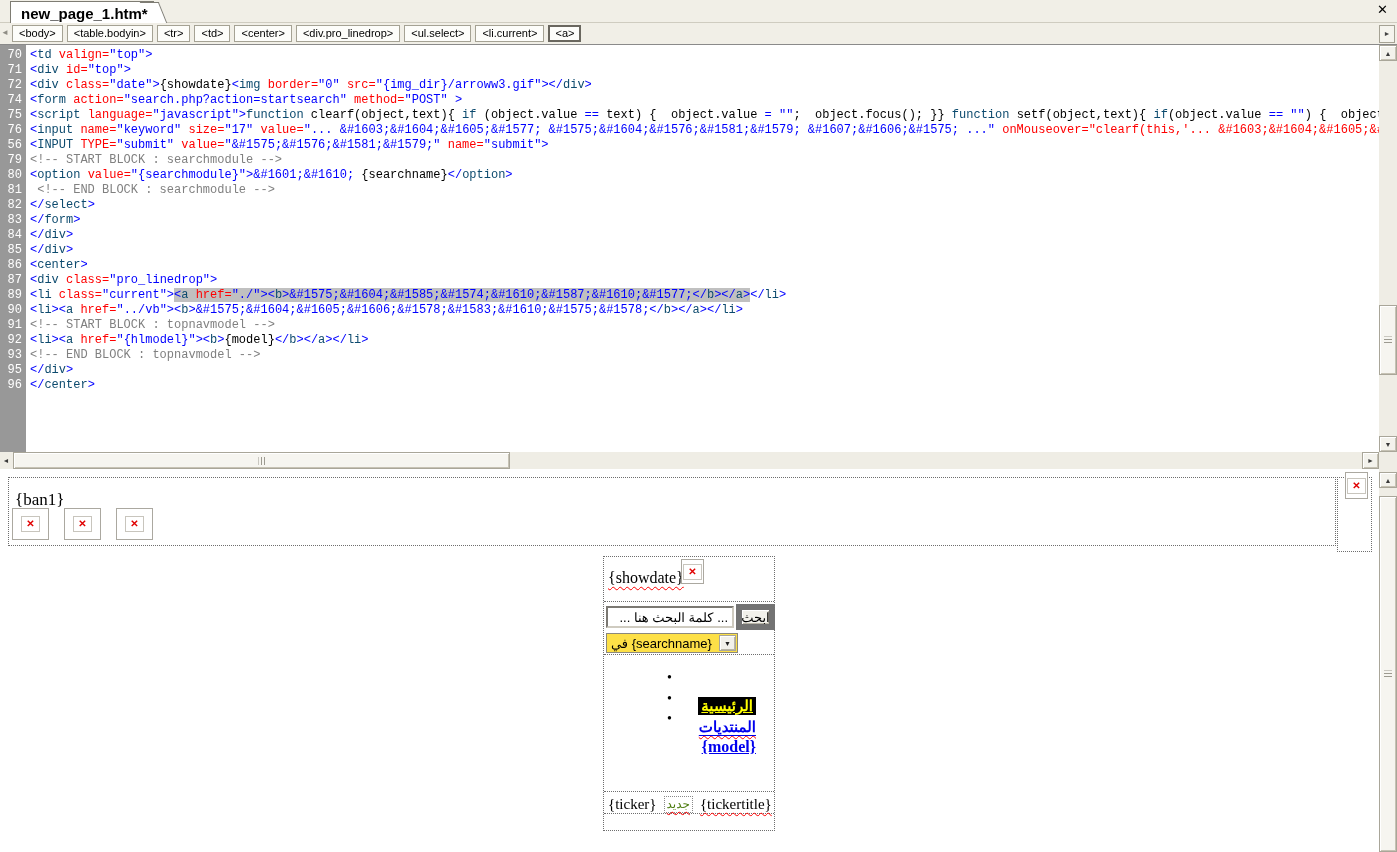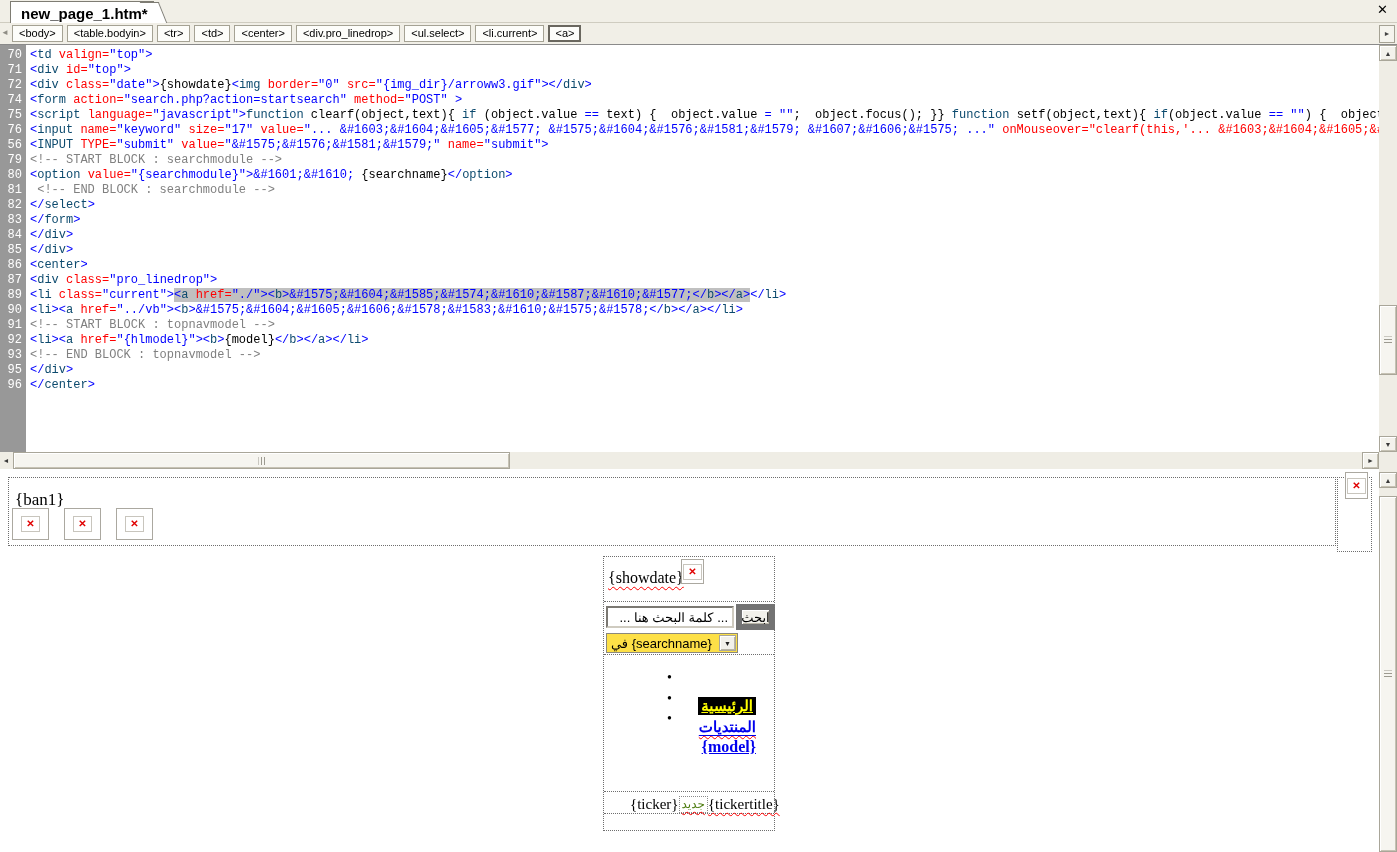--- a/index.html
+++ b/index.html
@@ -156,21 +156,21 @@
   }
 
   .navrow { position:absolute; left:0; right:0; height:19px; }
   .bullet { position:absolute; left:63px; top:1px; font-size:14px; color:#000; }
   .navtext { position:absolute; right:18px; top:16px; font-size:15px; font-weight:bold; white-space:nowrap;margin-top:12px; }
   .cur { background:#000; color:#FFFF00; text-decoration:underline; padding:0 3px; }
   .lnk { color:#0000EE; text-decoration:underline; text-decoration-color:#0000EE; }
 
   #tickerrow {
     position:absolute; left:0; right:0; top:237px; height:20px;
-    display:flex; align-items:center; padding-left:4px;margin-left:22px;
+    display:flex; align-items:center; gap:7px; padding-left:4px;
   }
   #ticker-lbl { font-size:15px; color:#000; white-space:nowrap; }
   #ticker-new {
     font-size:12px; color:#4d7c0f; border:1px dotted #8A8A8A; padding:0 2px; white-space:nowrap;
   }
   #ticker-title { font-size:15px; color:#000; white-space:nowrap; }
 </style>
 </head>
 <body>
 

